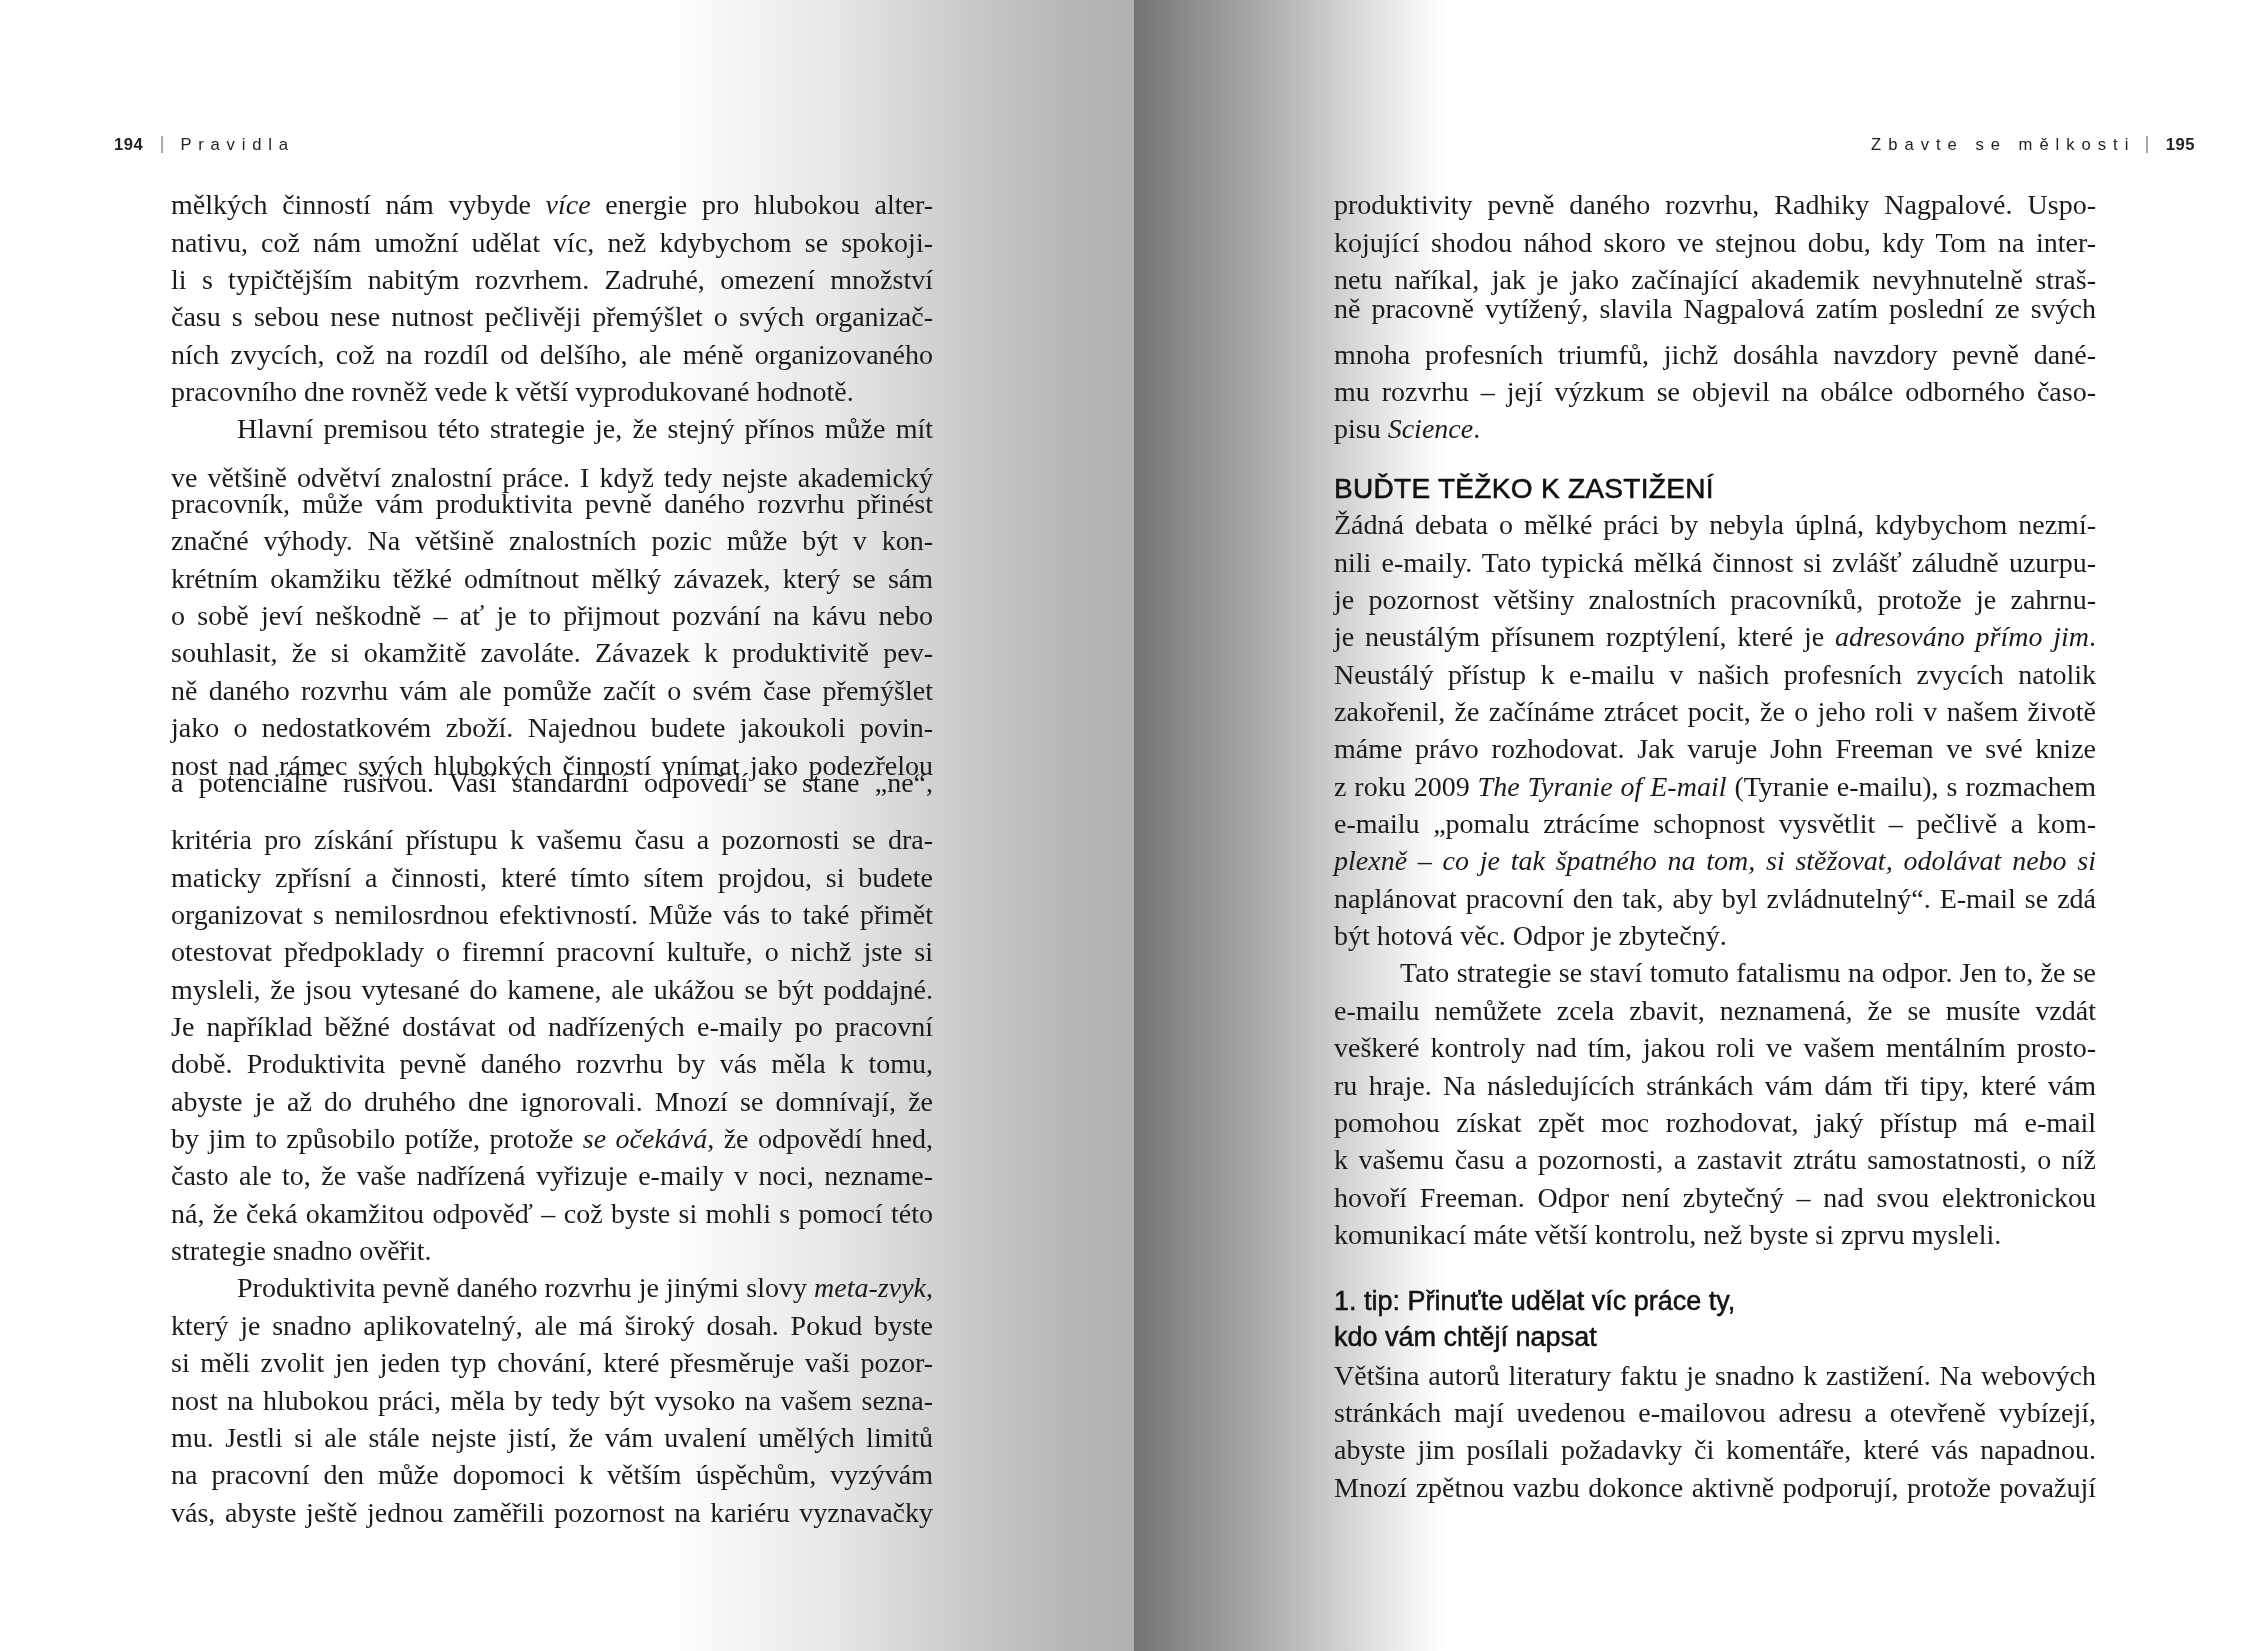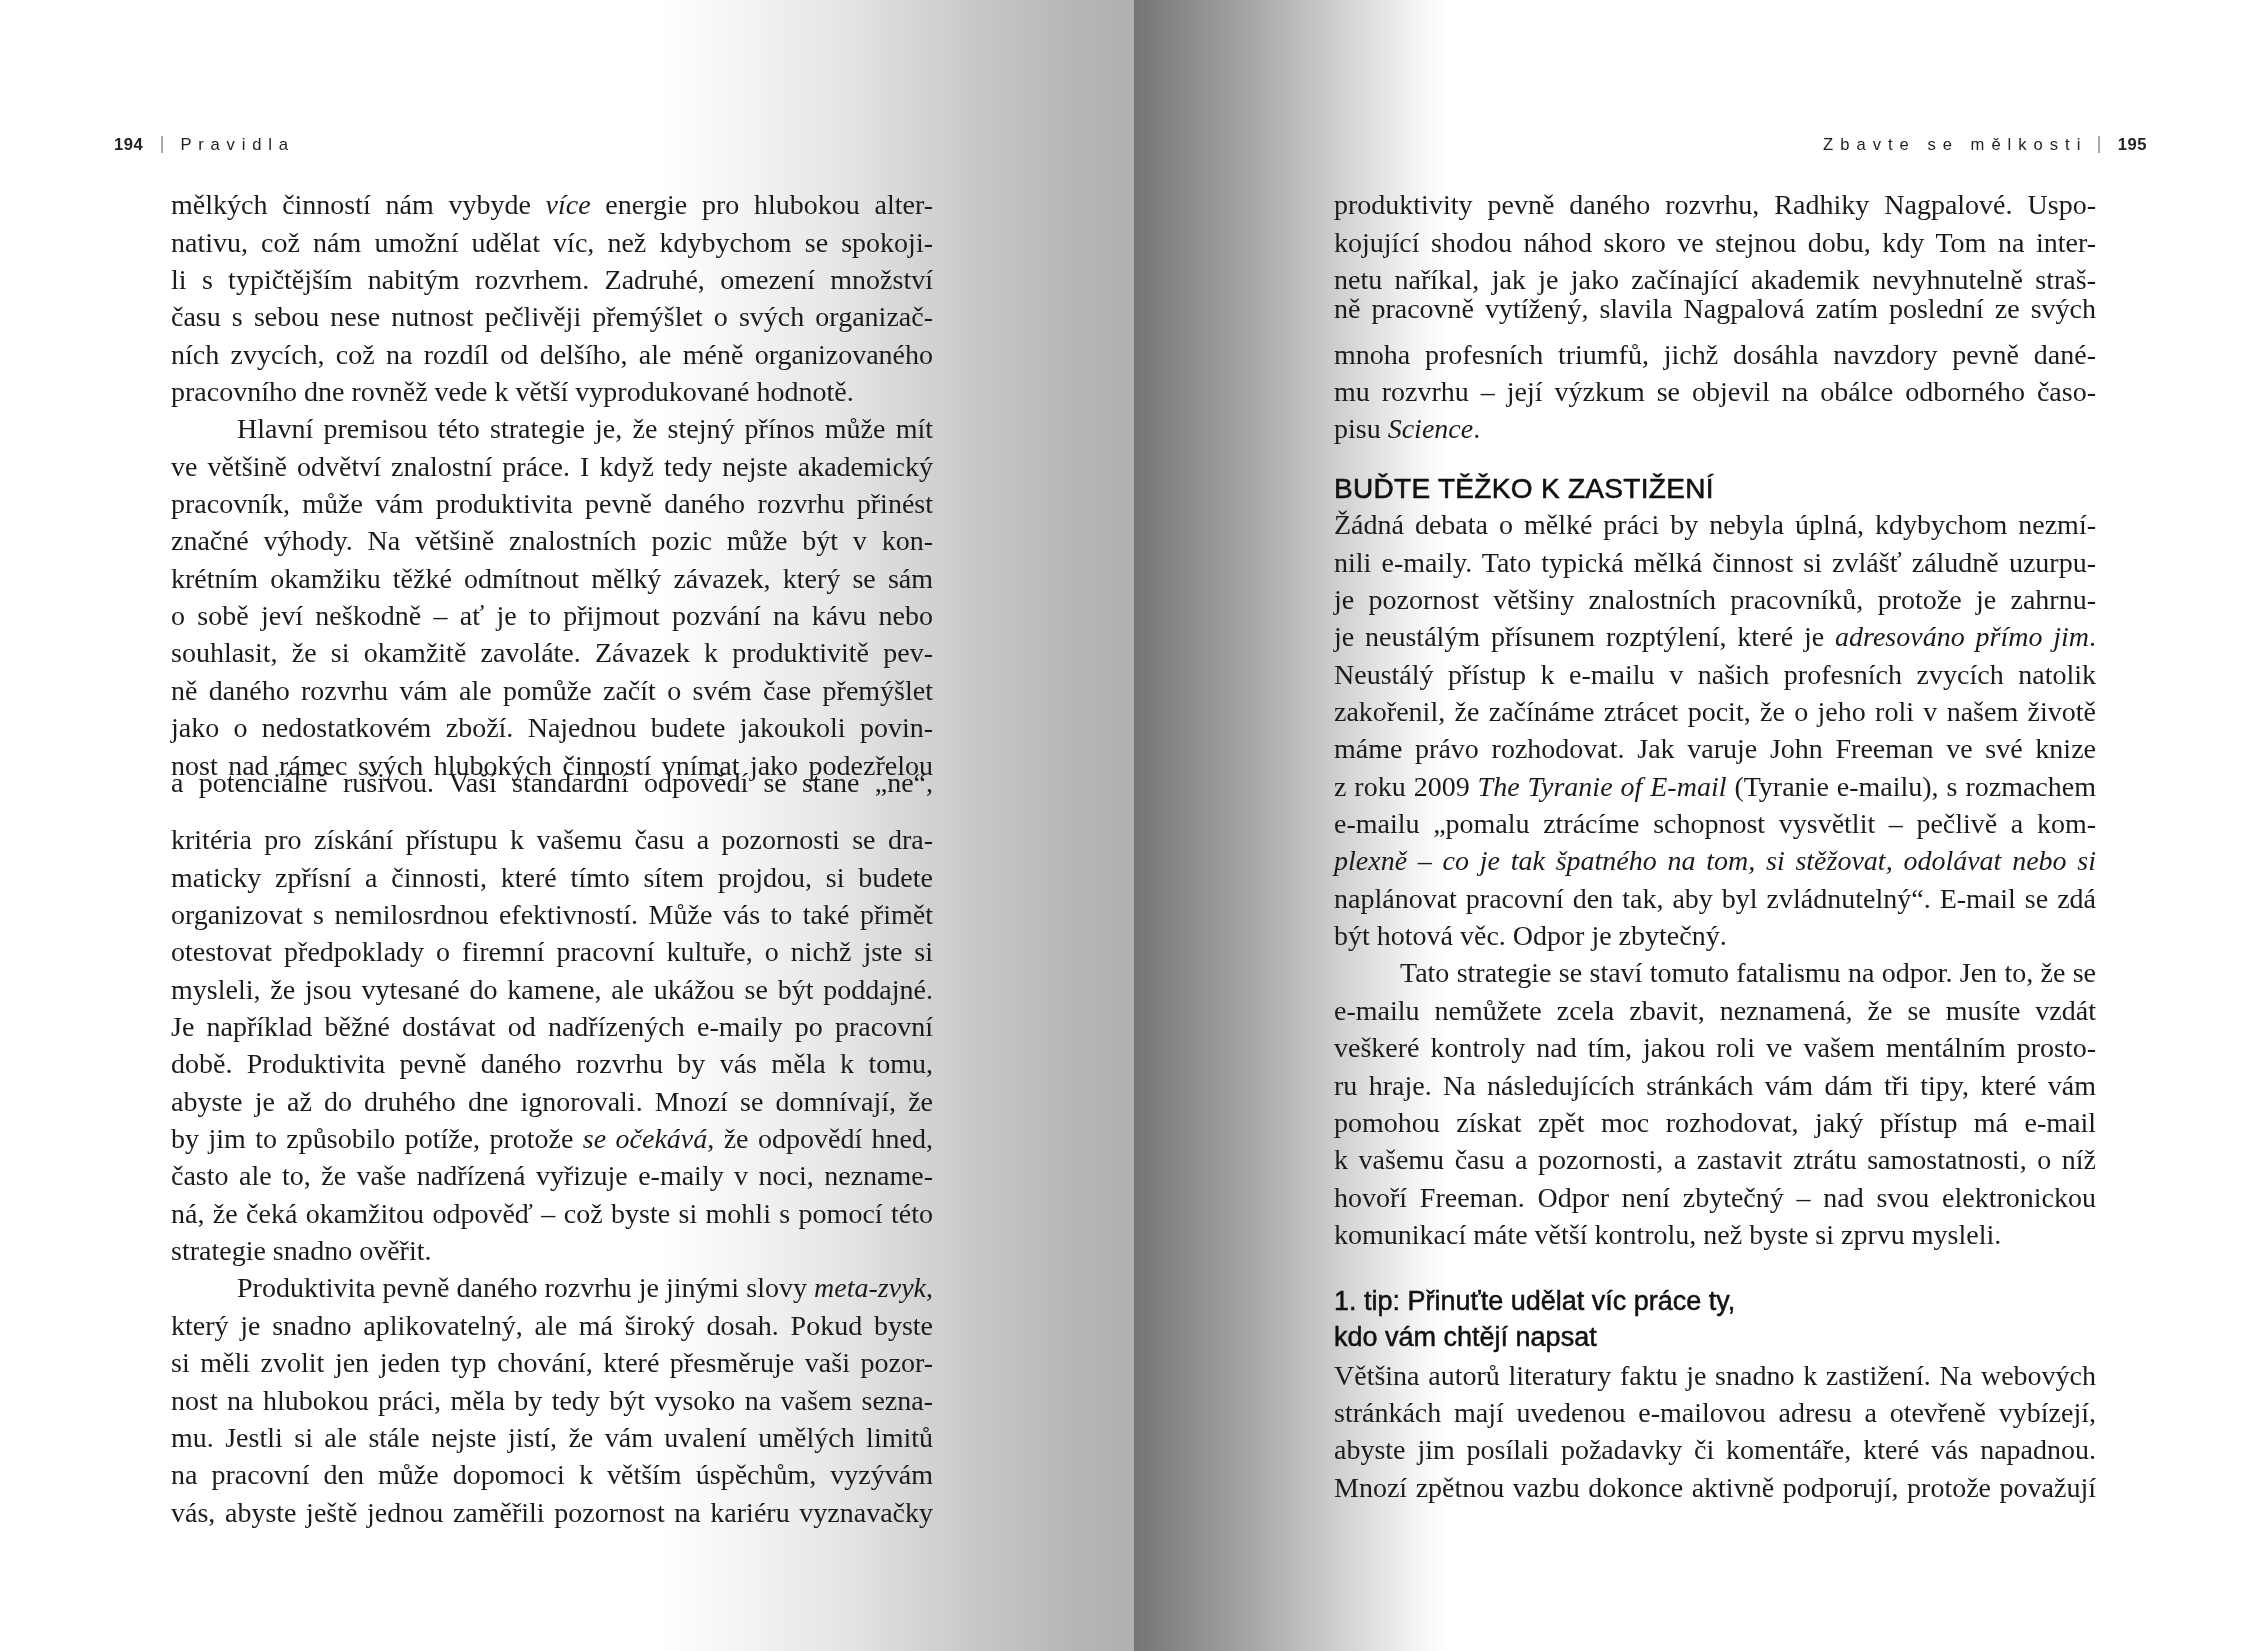--- a/index.html
+++ b/index.html
@@ -1,20 +1,20 @@
 <!DOCTYPE html>
 <html><head>
 <meta charset="utf-8">
 <style>
   html, body { margin: 0; padding: 0; }
   body {
     width: 2266px; height: 1651px; position: relative; overflow: hidden;
     background: #ffffff; color: #1b1b1b;
   }
-  .page { position: absolute; top: 0; height: 1651px; overflow: hidden; }
+  .page { position: absolute; top: 0; height: 1651px; overflow: hidden; padding-left: 48px; }
   .page-left { left: 0; width: 1134px;
     background: linear-gradient(to right, #ffffff 0px, #ffffff 663px, #e6e6e6 839px, #c8c8c8 975px, #b6b6b6 1073px, #b0b0b0 1134px); }
   .page-right { left: 1134px; width: 1132px;
     background: linear-gradient(to right, #747474 0px, #858585 39px, #a2a2a2 107px, #bdbdbd 166px, #dedede 234px, #f4f4f4 283px, #ffffff 312px, #ffffff 1132px); }
 
   .running-head { position: absolute; top: 133px; height: 23.4px; display: flex; align-items: center;
     font-family: "Liberation Sans", sans-serif; font-size: 16.6px; color: #222; }
   .running-head .folio { font-weight: bold; font-size: 16.6px; letter-spacing: 0.5px; }
   .running-head .sep { width: 2px; height: 17.6px; background: #a8a8a8; margin: 0 17.6px; }
   .running-head .title { letter-spacing: 6.8px; }
@@ -53,21 +53,21 @@
     <span class="title">Pravidla</span>
   </div>
   <div class="column col-left" id="left-col">
       <div class="line" style="top: 186px;"><span>mělkých činností nám vybyde </span><em>více</em><span> energie pro hlubokou alter-</span></div>
       <div class="line" style="top: 224px;"><span>nativu, což nám umožní udělat víc, než kdybychom se spokoji-</span></div>
       <div class="line" style="top: 261px;"><span>li s typičtějším nabitým rozvrhem. Zadruhé, omezení množství</span></div>
       <div class="line" style="top: 298px;"><span>času s sebou nese nutnost pečlivěji přemýšlet o svých organizač-</span></div>
       <div class="line" style="top: 336px;"><span>ních zvycích, což na rozdíl od delšího, ale méně organizovaného</span></div>
       <div class="line last" style="top: 373px;"><span>pracovního dne rovněž vede k větší vyprodukované hodnotě.</span></div>
       <div class="line indent" style="top: 410px;"><span>Hlavní premisou této strategie je, že stejný přínos může mít</span></div>
-      <div class="line" style="top: 448px;"><span>ve většině odvětví znalostní práce. I když tedy nejste akademický</span></div>
+      <div class="line" style="top: 459px;"><span>ve většině odvětví znalostní práce. I když tedy nejste akademický</span></div>
       <div class="line" style="top: 485px;"><span>pracovník, může vám produktivita pevně daného rozvrhu přinést</span></div>
       <div class="line" style="top: 522px;"><span>značné výhody. Na většině znalostních pozic může být v kon-</span></div>
       <div class="line" style="top: 560px;"><span>krétním okamžiku těžké odmítnout mělký závazek, který se sám</span></div>
       <div class="line" style="top: 597px;"><span>o sobě jeví neškodně – ať je to přijmout pozvání na kávu nebo</span></div>
       <div class="line" style="top: 634px;"><span>souhlasit, že si okamžitě zavoláte. Závazek k produktivitě pev-</span></div>
       <div class="line" style="top: 672px;"><span>ně daného rozvrhu vám ale pomůže začít o svém čase přemýšlet</span></div>
       <div class="line" style="top: 709px;"><span>jako o nedostatkovém zboží. Najednou budete jakoukoli povin-</span></div>
       <div class="line" style="top: 747px;"><span>nost nad rámec svých hlubokých činností vnímat jako podezřelou</span></div>
       <div class="line" style="top: 740px; margin-top: 24px;"><span>a potenciálně rušivou. Vaší standardní odpovědí se stane „ne“,</span></div>
       <div class="line" style="top: 821px;"><span>kritéria pro získání přístupu k vašemu času a pozornosti se dra-</span></div>

